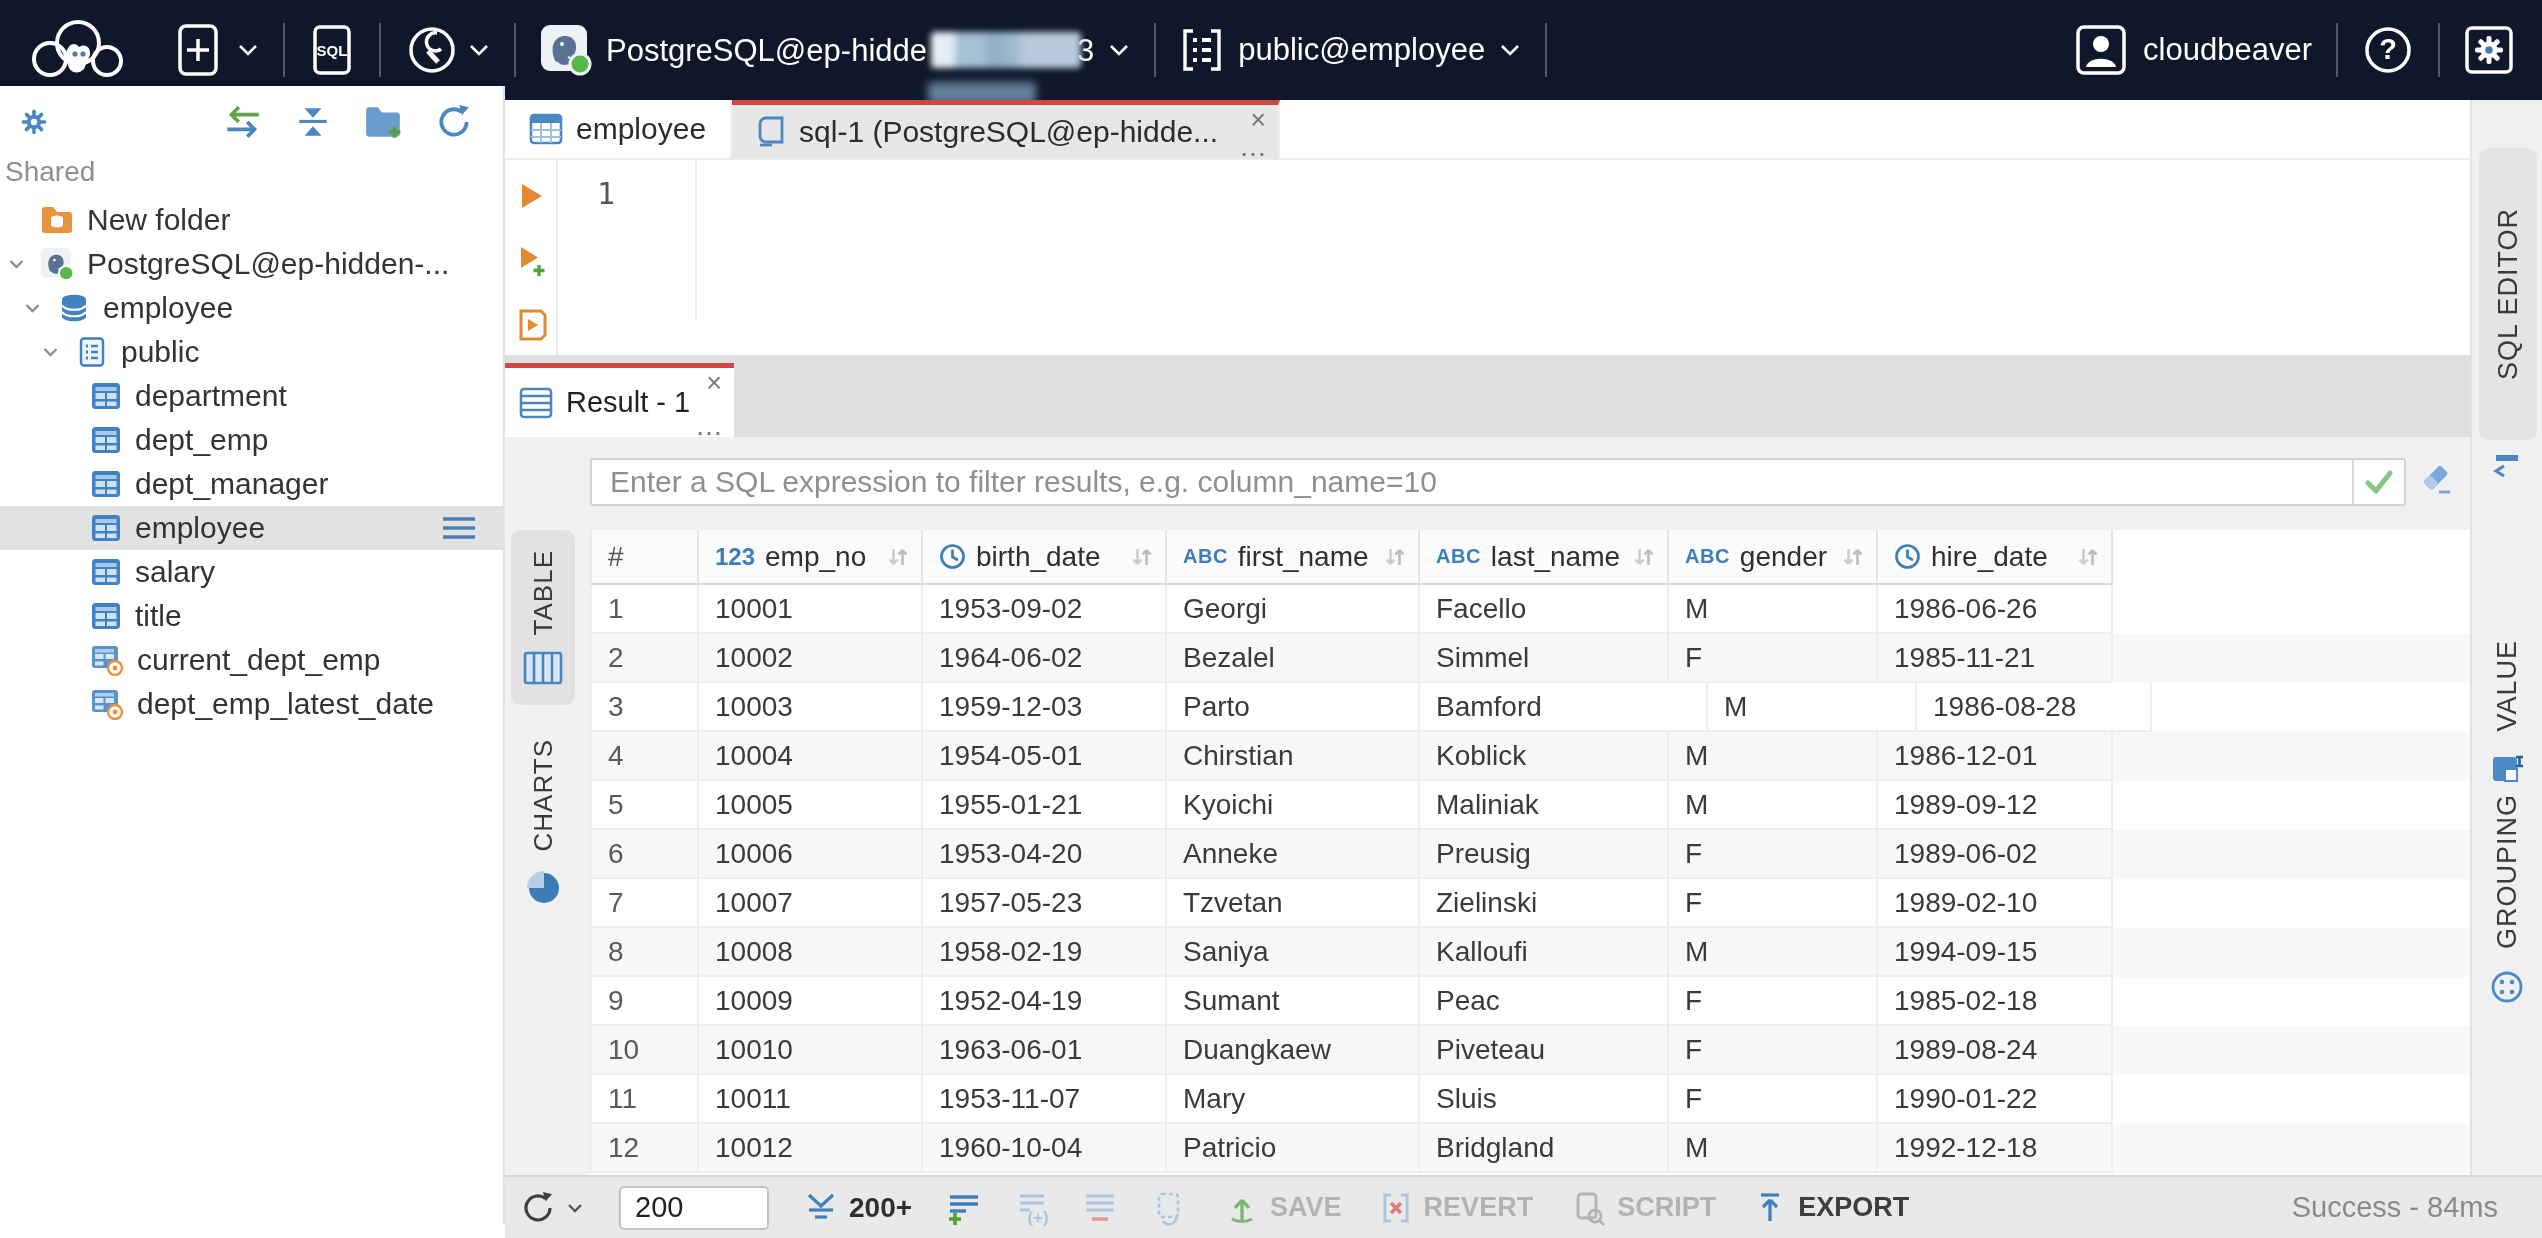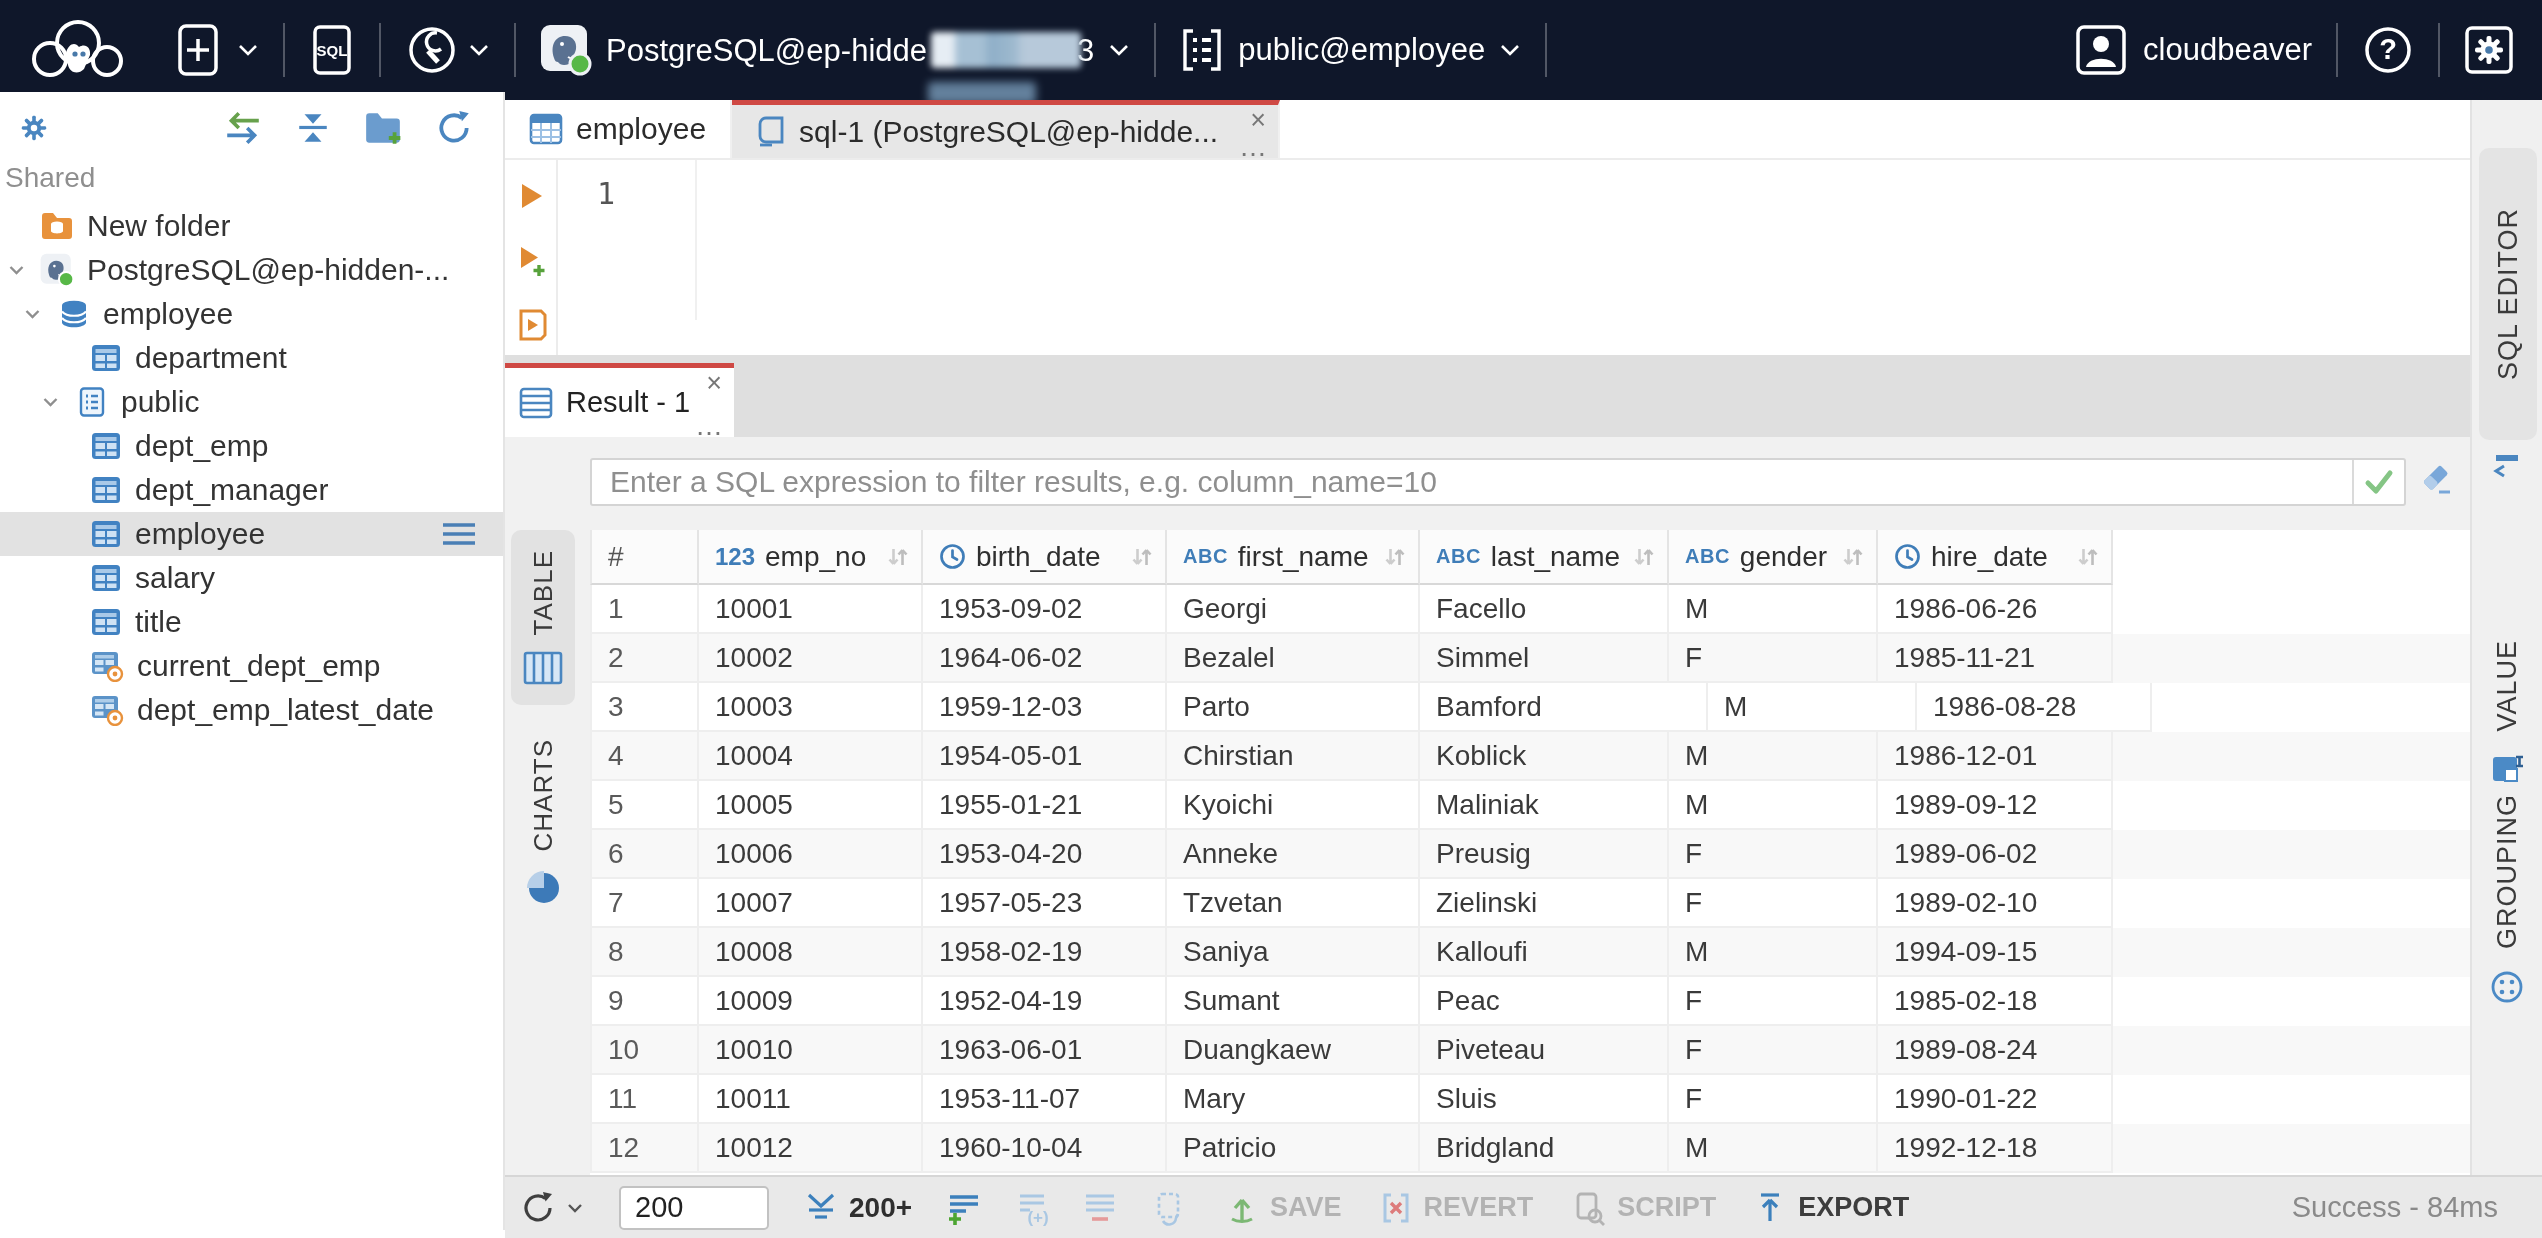--- a/index.html
+++ b/index.html
@@ -18,21 +18,21 @@
 .hsel{display:flex;align-items:center;gap:14px;font-size:31px;color:#fff;position:relative;flex:none;cursor:pointer}
 .redact{display:inline-block;width:150px;height:36px;margin-left:4px;border-radius:4px;vertical-align:-7px;
  background:linear-gradient(90deg,#e6edf4 0%,#e6edf4 14%,#a6c0d4 18%,#a6c0d4 34%,#8fafc8 40%,#9db9ce 55%,#b7c9da 62%,#b7c9da 100%);filter:blur(3px)}
 .redact-sub{position:absolute;left:388px;top:58px;width:108px;height:22px;border-radius:4px;background:#7fa3c2;opacity:.75;filter:blur(4px)}
 .conn-suffix{margin-left:-4px}
 .hright{margin-left:auto;display:flex;align-items:center}
 .usr{display:flex;align-items:center;gap:16px;font-size:31px;cursor:pointer}
 .gearbtn{margin-right:28px}
 
 
-.sidebar{position:absolute;left:0;top:92px;width:505px;height:1138px;background:#fff;border-right:2px solid #e4e4e4}
+.sidebar{position:absolute;left:0;top:86px;width:505px;height:1138px;background:#fff;border-right:2px solid #e4e4e4}
 .sb-toolbar{display:flex;align-items:center;height:56px;padding:16px 30px 0 16px}
 .sb-tools{margin-left:auto;display:flex;align-items:center;gap:32px}
 .sb-section{padding-left:5px;margin-top:14px;font-size:28px;color:#8f8f8f}
 #tree{margin-top:10px}
 .trow{position:relative;height:44px;display:flex;align-items:center;font-size:30px;color:#333;cursor:pointer;white-space:nowrap}
 .trow.sel{background:#e2e2e2}
 .tch{position:absolute;top:50%;transform:translateY(-50%);display:flex}
 .tico{display:flex;flex:none}
 .tlab{margin-left:13px}
 .tmenu{position:absolute;right:26px;top:50%;transform:translateY(-50%);display:flex}
@@ -294,46 +294,46 @@
           <span class="tico" style="margin-left:58px">
             <svg width="32" height="32" viewBox="0 0 32 32">
               <ellipse cx="16" cy="7.5" rx="12" ry="4.8" fill="#4182c2"></ellipse>
               <path d="M4 7.5 V24.5 c0 2.6 5.4 4.8 12 4.8 s12-2.2 12-4.8 V7.5 z" fill="#4182c2"></path>
               <path d="M4 13.5 c2.2 2.7 6.7 4.3 12 4.3 s9.8-1.6 12-4.3 M4 20 c2.2 2.7 6.7 4.3 12 4.3 s9.8-1.6 12-4.3" stroke="#fff" stroke-width="2" fill="none"></path>
             </svg>
           </span>
           <span class="tlab">employee</span>
         </div>
         <div class="trow">
+          <span class="tch" style="left:42px">
+            <svg width="17" height="11" viewBox="0 0 17 11">
+              <path d="M2.5 2.5 l6 6 6-6" fill="none" stroke="#8f8f8f" stroke-width="2.4"></path>
+            </svg>
+          </span>
+          <span class="tico" style="margin-left:76px">
+            <svg width="32" height="32" viewBox="0 0 32 32">
+              <rect x="5" y="2.5" width="22" height="27" rx="3" fill="#eef5fc" stroke="#4182c2" stroke-width="2.4"></rect>
+              <path d="M15 10 h7 M15 16 h7 M15 22 h7" stroke="#4182c2" stroke-width="2.4" fill="none"></path>
+              <path d="M10 10 h2 M10 16 h2 M10 22 h2" stroke="#4182c2" stroke-width="2.8" fill="none"></path>
+            </svg>
+          </span>
+          <span class="tlab">public</span>
+        </div>
+        <div class="trow">
           <span class="tico" style="margin-left:90px">
             <svg width="32" height="30" viewBox="0 0 32 30">
               <rect x="2" y="2" width="28" height="26" rx="3.5" fill="#4182c2"></rect>
               <rect x="5.5" y="12" width="9.5" height="6" fill="#cfe2f4"></rect>
               <rect x="17" y="12" width="9.5" height="6" fill="#cfe2f4"></rect>
               <rect x="5.5" y="20.5" width="9.5" height="4.5" fill="#cfe2f4"></rect>
               <rect x="17" y="20.5" width="9.5" height="4.5" fill="#cfe2f4"></rect>
               <rect x="5.5" y="6" width="21" height="4" fill="#a9c9e8"></rect>
             </svg>
           </span>
           <span class="tlab">department</span>
-        </div>
-        <div class="trow">
-          <span class="tch" style="left:42px">
-            <svg width="17" height="11" viewBox="0 0 17 11">
-              <path d="M2.5 2.5 l6 6 6-6" fill="none" stroke="#8f8f8f" stroke-width="2.4"></path>
-            </svg>
-          </span>
-          <span class="tico" style="margin-left:76px">
-            <svg width="32" height="32" viewBox="0 0 32 32">
-              <rect x="5" y="2.5" width="22" height="27" rx="3" fill="#eef5fc" stroke="#4182c2" stroke-width="2.4"></rect>
-              <path d="M15 10 h7 M15 16 h7 M15 22 h7" stroke="#4182c2" stroke-width="2.4" fill="none"></path>
-              <path d="M10 10 h2 M10 16 h2 M10 22 h2" stroke="#4182c2" stroke-width="2.8" fill="none"></path>
-            </svg>
-          </span>
-          <span class="tlab">public</span>
         </div>
         <div class="trow">
           <span class="tico" style="margin-left:90px">
             <svg width="32" height="30" viewBox="0 0 32 30">
               <rect x="2" y="2" width="28" height="26" rx="3.5" fill="#4182c2"></rect>
               <rect x="5.5" y="12" width="9.5" height="6" fill="#cfe2f4"></rect>
               <rect x="17" y="12" width="9.5" height="6" fill="#cfe2f4"></rect>
               <rect x="5.5" y="20.5" width="9.5" height="4.5" fill="#cfe2f4"></rect>
               <rect x="17" y="20.5" width="9.5" height="4.5" fill="#cfe2f4"></rect>
               <rect x="5.5" y="6" width="21" height="4" fill="#a9c9e8"></rect>

